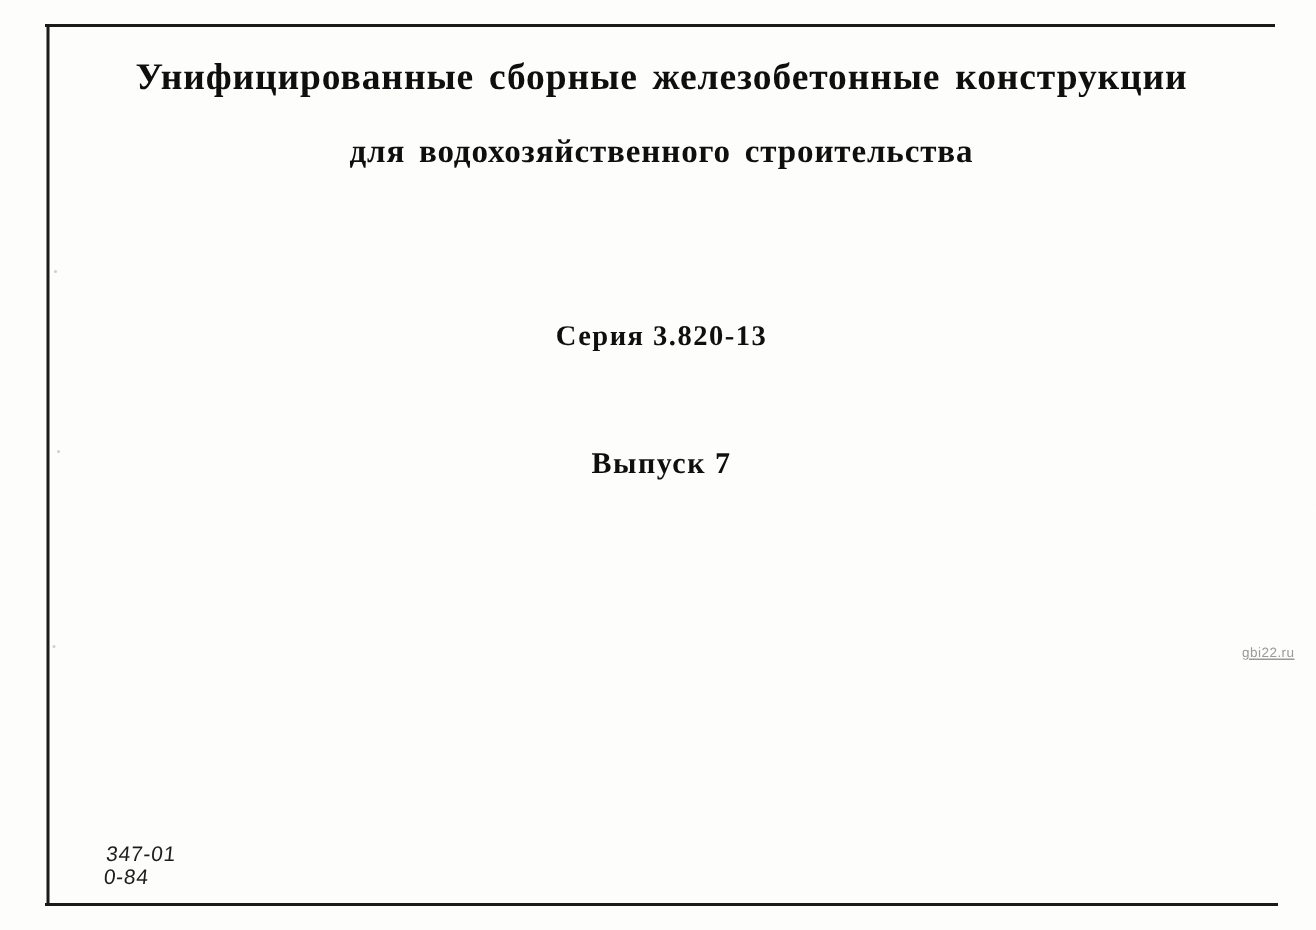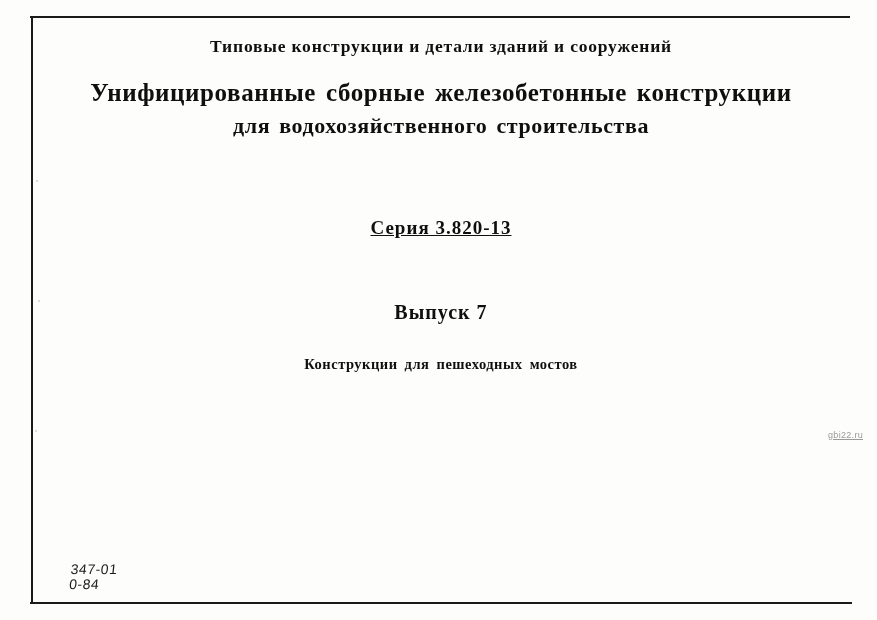--- a/index.html
+++ b/index.html
@@ -72,31 +72,30 @@
   .sub-head-1 {
     font-size: 25px;
     font-weight: bold;
     margin-top: 22px;
     letter-spacing: 0.6px;
     word-spacing: 3px;
   }
   .sub-head-2 {
     font-size: 22px;
     font-weight: bold;
-    margin-top: 6px;
+    margin-top: 22px;
     letter-spacing: 0.6px;
     word-spacing: 3px;
   }
 
   .series-no {
     font-size: 19px;
     font-weight: bold;
-    margin-top: 78px;
+    margin-top: 100px;
     letter-spacing: 1px;
-    text-decoration: underline;
   }
 
   .main-title {
     font-size: 23.5px;
     font-weight: bold;
     margin-top: 30px;
     letter-spacing: 0.5px;
     word-spacing: 4px;
   }
 
@@ -156,32 +155,30 @@
   <div class="border-top"></div>
   <div class="border-left"></div>
   <div class="border-bottom"></div>
 
   <div class="speckle" style="left:36px; top:180px;"></div>
   <div class="speckle" style="left:38px; top:300px;"></div>
   <div class="speckle" style="left:35px; top:430px;"></div>
 
   <div class="doc-content">
 
-    <div class="line series-head">Типовые  конструкции  и  детали  зданий  и  сооружений</div>
 
     <div class="line sub-head-1">Унифицированные  сборные  железобетонные  конструкции</div>
 
     <div class="line sub-head-2">для  водохозяйственного  строительства</div>
 
     <div class="line series-no">Серия 3.820-13</div>
 
 
     <div class="line issue">Выпуск 7</div>
 
-    <div class="line issue-sub">Конструкции  для  пешеходных  мостов</div>
 
   </div>
 
   <div class="watermark">gbi22.ru</div>
 
   <div class="stamp">
     <div>347-01</div>
     <div>0-84</div>
   </div>
 

